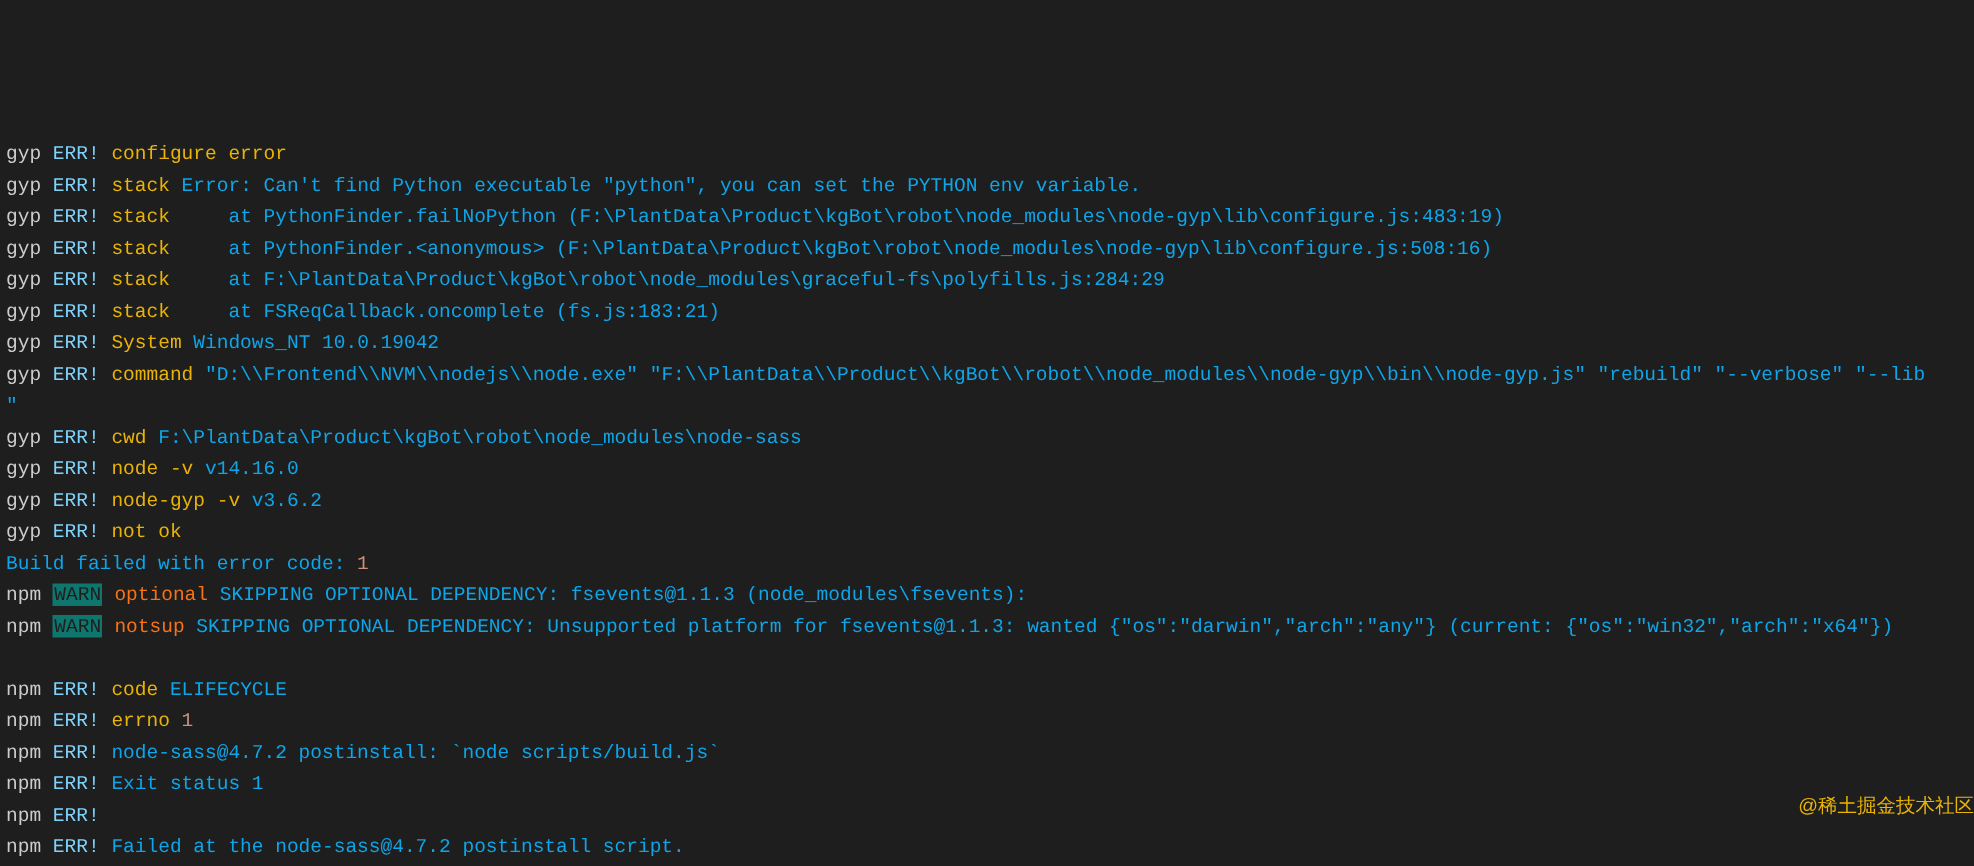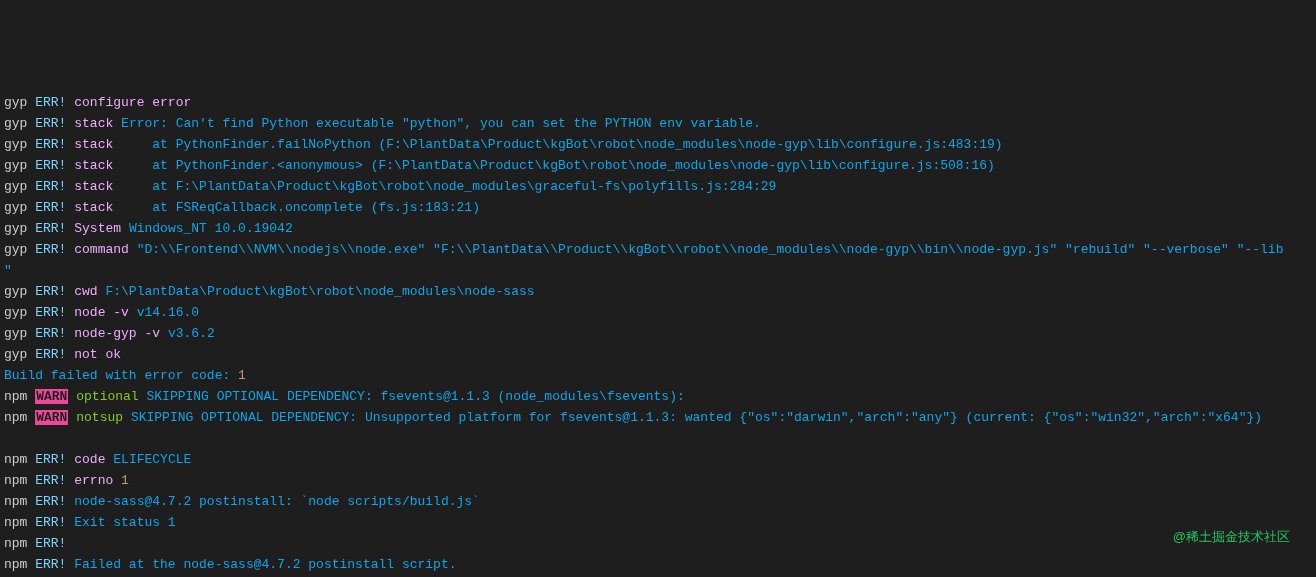--- a/index.html
+++ b/index.html
@@ -12,35 +12,34 @@
     padding: 8px 4px;
     width: 1316px;
     height: 577px;
     overflow: hidden;
     white-space: pre;
     position: relative;
   }
   .line { white-space: pre; }
   .gyp { color: #cccccc; }
   .err { color: #7dd3fc; }
-  .tag { color: #f0abfc; }
+  .tag { color: #eab308; }
   .msg { color: #0ea5e9; }
   .num { color: #ce9178; }
   .warn {
-    background: #ec4899;
+    background: #0f766e;
     color: #1e1e1e;
     padding: 0 1px;
-    font-weight: bold;
   }
-  .warntag { color: #84cc16; font-family: Liberation Mono, monospace; }
+  .warntag { color: #f97316; font-family: Liberation Mono, monospace; }
   .watermark {
     position: absolute;
-    right: 26px;
+    right: 0;
     bottom: 30px;
-    color: #22c55e;
+    color: #eab308;
     font-size: 13px;
     font-family: sans-serif;
   }
 </style>
 </head>
 <body>
 
 
 
 <div id="terminal"><div class="line"><span class="gyp">gyp </span><span class="err">ERR!</span> <span class="tag">configure error</span> <span class="msg"></span></div><div class="line"><span class="gyp">gyp </span><span class="err">ERR!</span> <span class="tag">stack</span> <span class="msg">Error: Can't find Python executable "python", you can set the PYTHON env variable.</span></div><div class="line"><span class="gyp">gyp </span><span class="err">ERR!</span> <span class="tag">stack</span> <span class="msg">    at PythonFinder.failNoPython (F:\PlantData\Product\kgBot\robot\node_modules\node-gyp\lib\configure.js:483:19)</span></div><div class="line"><span class="gyp">gyp </span><span class="err">ERR!</span> <span class="tag">stack</span> <span class="msg">    at PythonFinder.&lt;anonymous&gt; (F:\PlantData\Product\kgBot\robot\node_modules\node-gyp\lib\configure.js:508:16)</span></div><div class="line"><span class="gyp">gyp </span><span class="err">ERR!</span> <span class="tag">stack</span> <span class="msg">    at F:\PlantData\Product\kgBot\robot\node_modules\graceful-fs\polyfills.js:284:29</span></div><div class="line"><span class="gyp">gyp </span><span class="err">ERR!</span> <span class="tag">stack</span> <span class="msg">    at FSReqCallback.oncomplete (fs.js:183:21)</span></div><div class="line"><span class="gyp">gyp </span><span class="err">ERR!</span> <span class="tag">System</span> <span class="msg">Windows_NT 10.0.19042</span></div><div class="line"><span class="gyp">gyp </span><span class="err">ERR!</span> <span class="tag">command</span> <span class="msg">"D:\\Frontend\\NVM\\nodejs\\node.exe" "F:\\PlantData\\Product\\kgBot\\robot\\node_modules\\node-gyp\\bin\\node-gyp.js" "rebuild" "--verbose" "--lib</span></div><div class="line"><span class="msg">"</span></div><div class="line"><span class="gyp">gyp </span><span class="err">ERR!</span> <span class="tag">cwd</span> <span class="msg">F:\PlantData\Product\kgBot\robot\node_modules\node-sass</span></div><div class="line"><span class="gyp">gyp </span><span class="err">ERR!</span> <span class="tag">node -v</span> <span class="msg">v14.16.0</span></div><div class="line"><span class="gyp">gyp </span><span class="err">ERR!</span> <span class="tag">node-gyp -v</span> <span class="msg">v3.6.2</span></div><div class="line"><span class="gyp">gyp </span><span class="err">ERR!</span> <span class="tag">not ok</span> <span class="msg"></span></div><div class="line"><span class="msg">Build failed with error code: </span><span class="num">1</span></div><div class="line"><span class="gyp">npm </span><span class="warn">WARN</span> <span class="warntag">optional</span> <span class="msg">SKIPPING OPTIONAL DEPENDENCY: fsevents@1.1.3 (node_modules\fsevents):</span></div><div class="line"><span class="gyp">npm </span><span class="warn">WARN</span> <span class="warntag">notsup</span> <span class="msg">SKIPPING OPTIONAL DEPENDENCY: Unsupported platform for fsevents@1.1.3: wanted {"os":"darwin","arch":"any"} (current: {"os":"win32","arch":"x64"})</span></div><div class="line">&nbsp;</div><div class="line"><span class="gyp">npm </span><span class="err">ERR!</span> <span class="tag">code</span> <span class="msg">ELIFECYCLE</span></div><div class="line"><span class="gyp">npm </span><span class="err">ERR!</span> <span class="tag">errno</span> <span class="num">1</span></div><div class="line"><span class="gyp">npm </span><span class="err">ERR!</span> <span class="msg">node-sass@4.7.2 postinstall: `node scripts/build.js`</span></div><div class="line"><span class="gyp">npm </span><span class="err">ERR!</span> <span class="msg">Exit status 1</span></div><div class="line"><span class="gyp">npm </span><span class="err">ERR!</span> <span class="msg"></span></div><div class="line"><span class="gyp">npm </span><span class="err">ERR!</span> <span class="msg">Failed at the node-sass@4.7.2 postinstall script.</span></div><div class="line"> </div></div>

